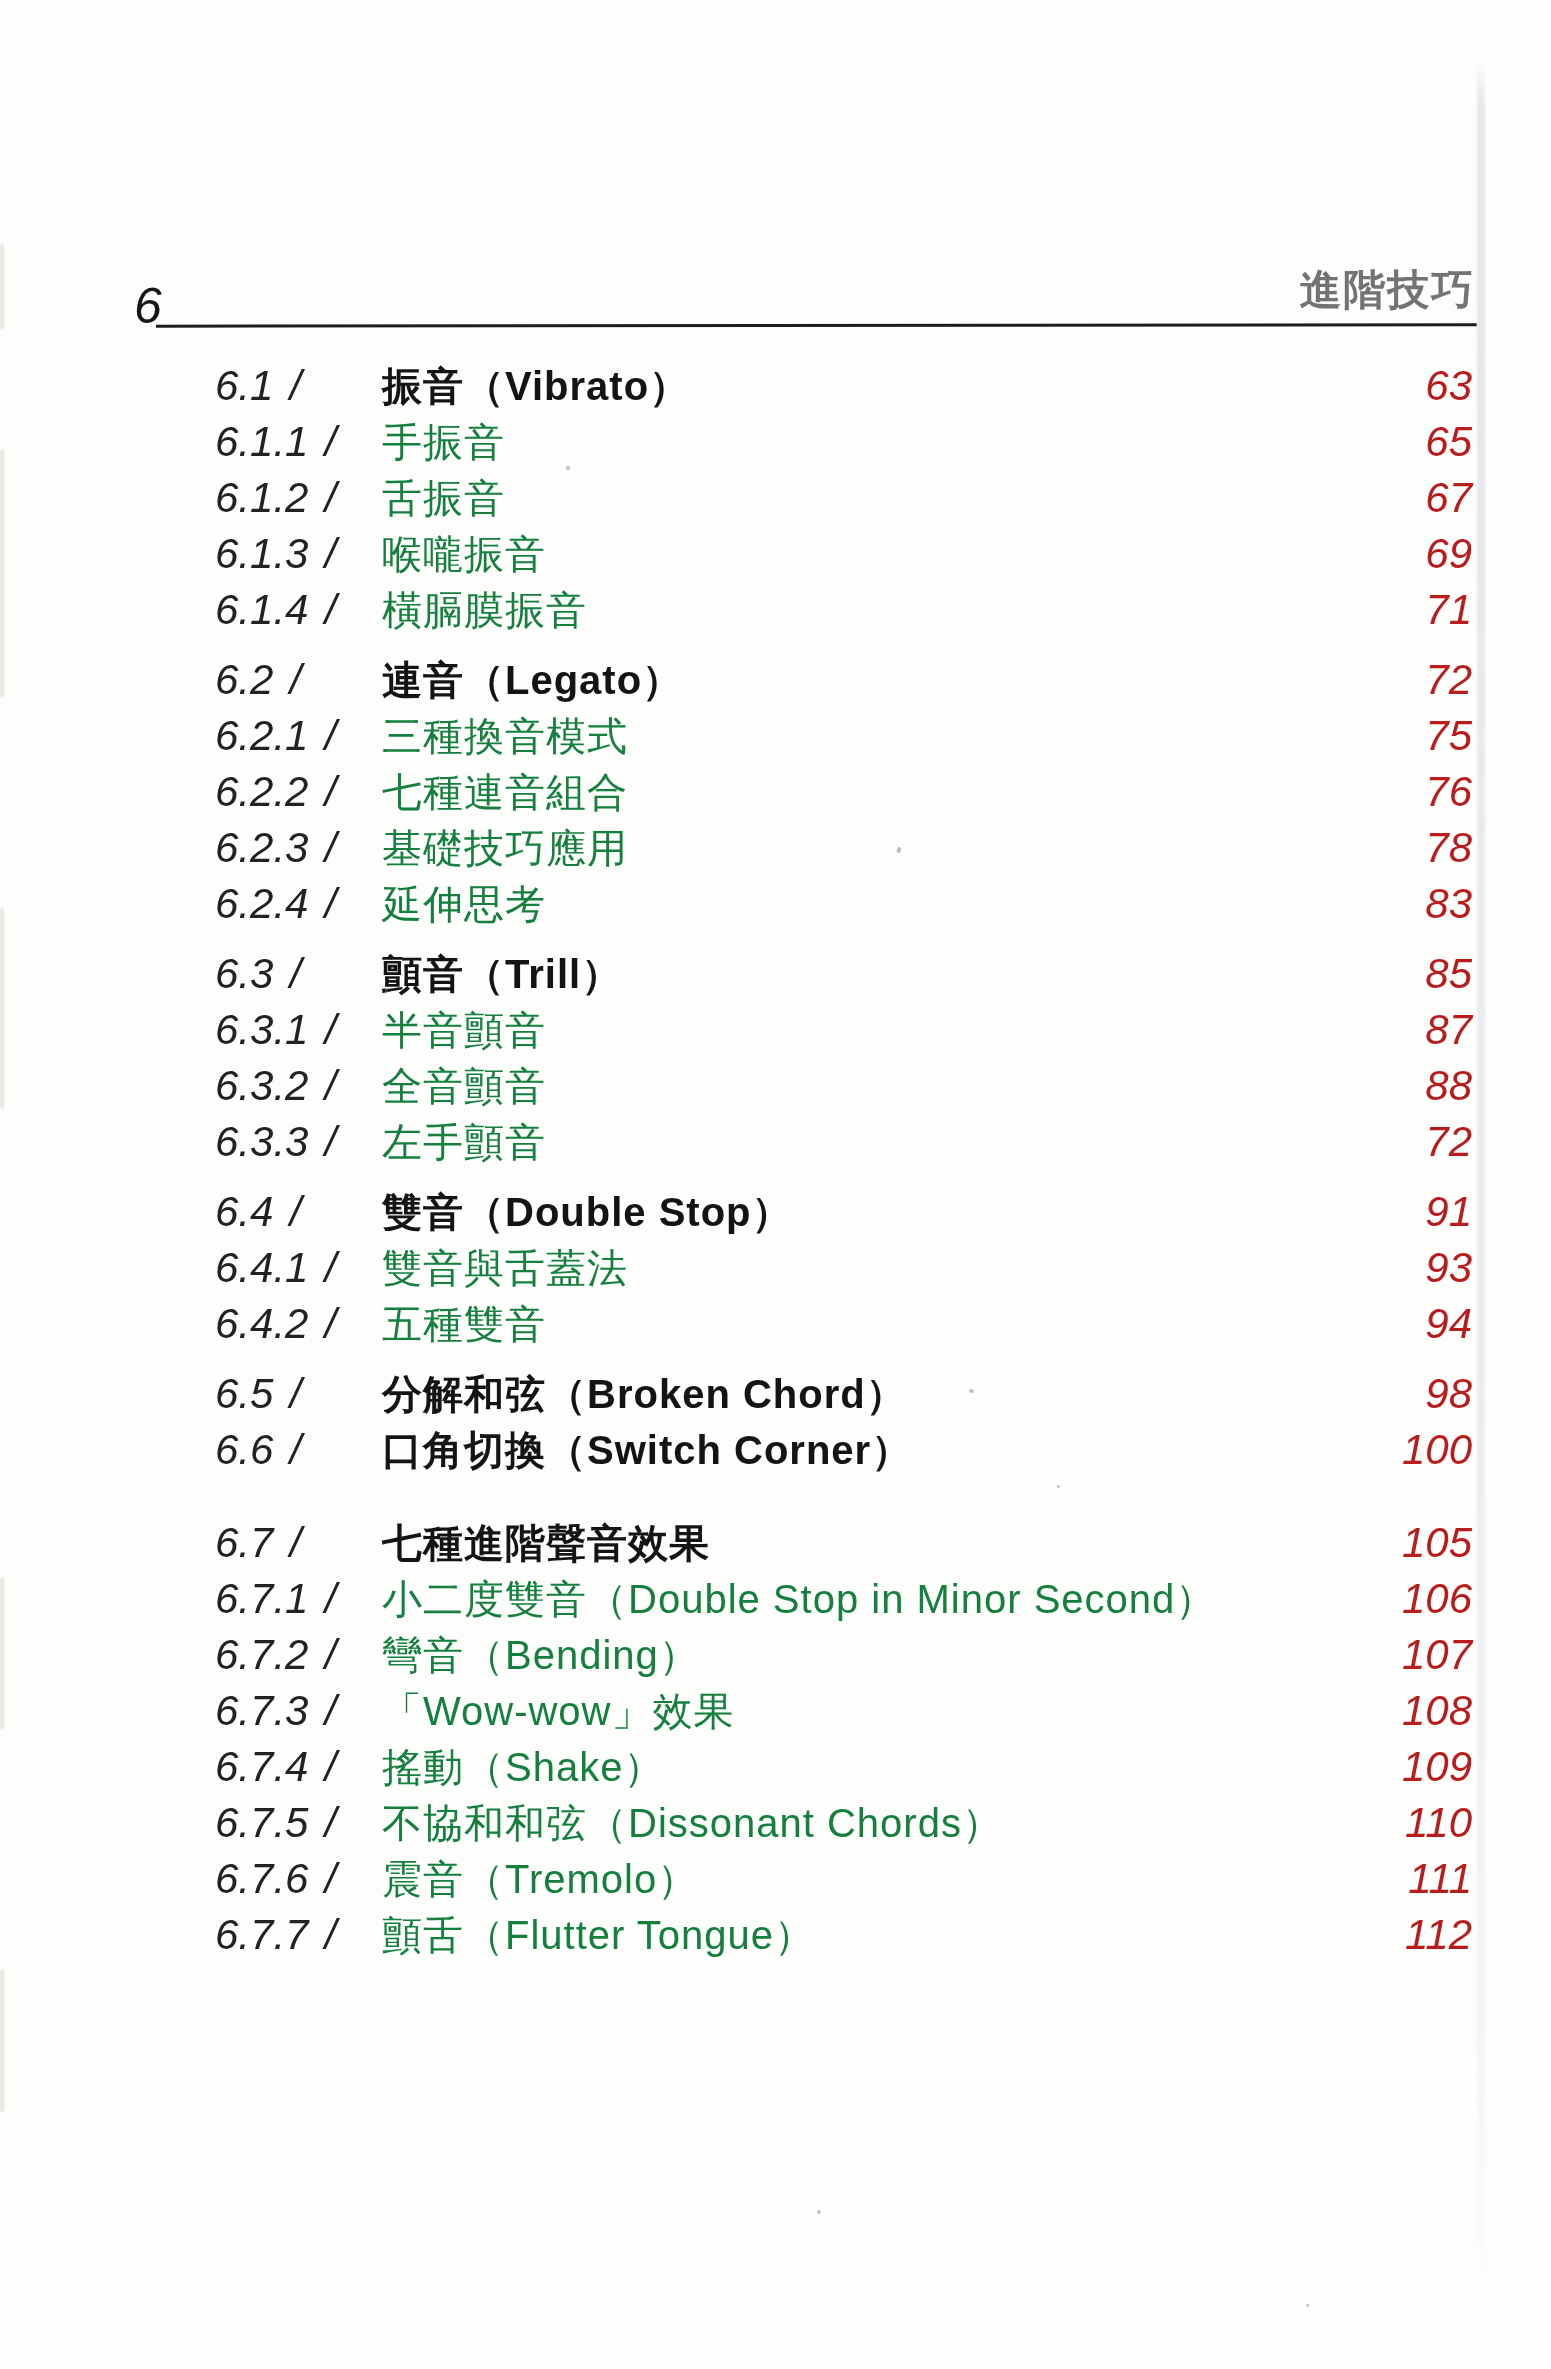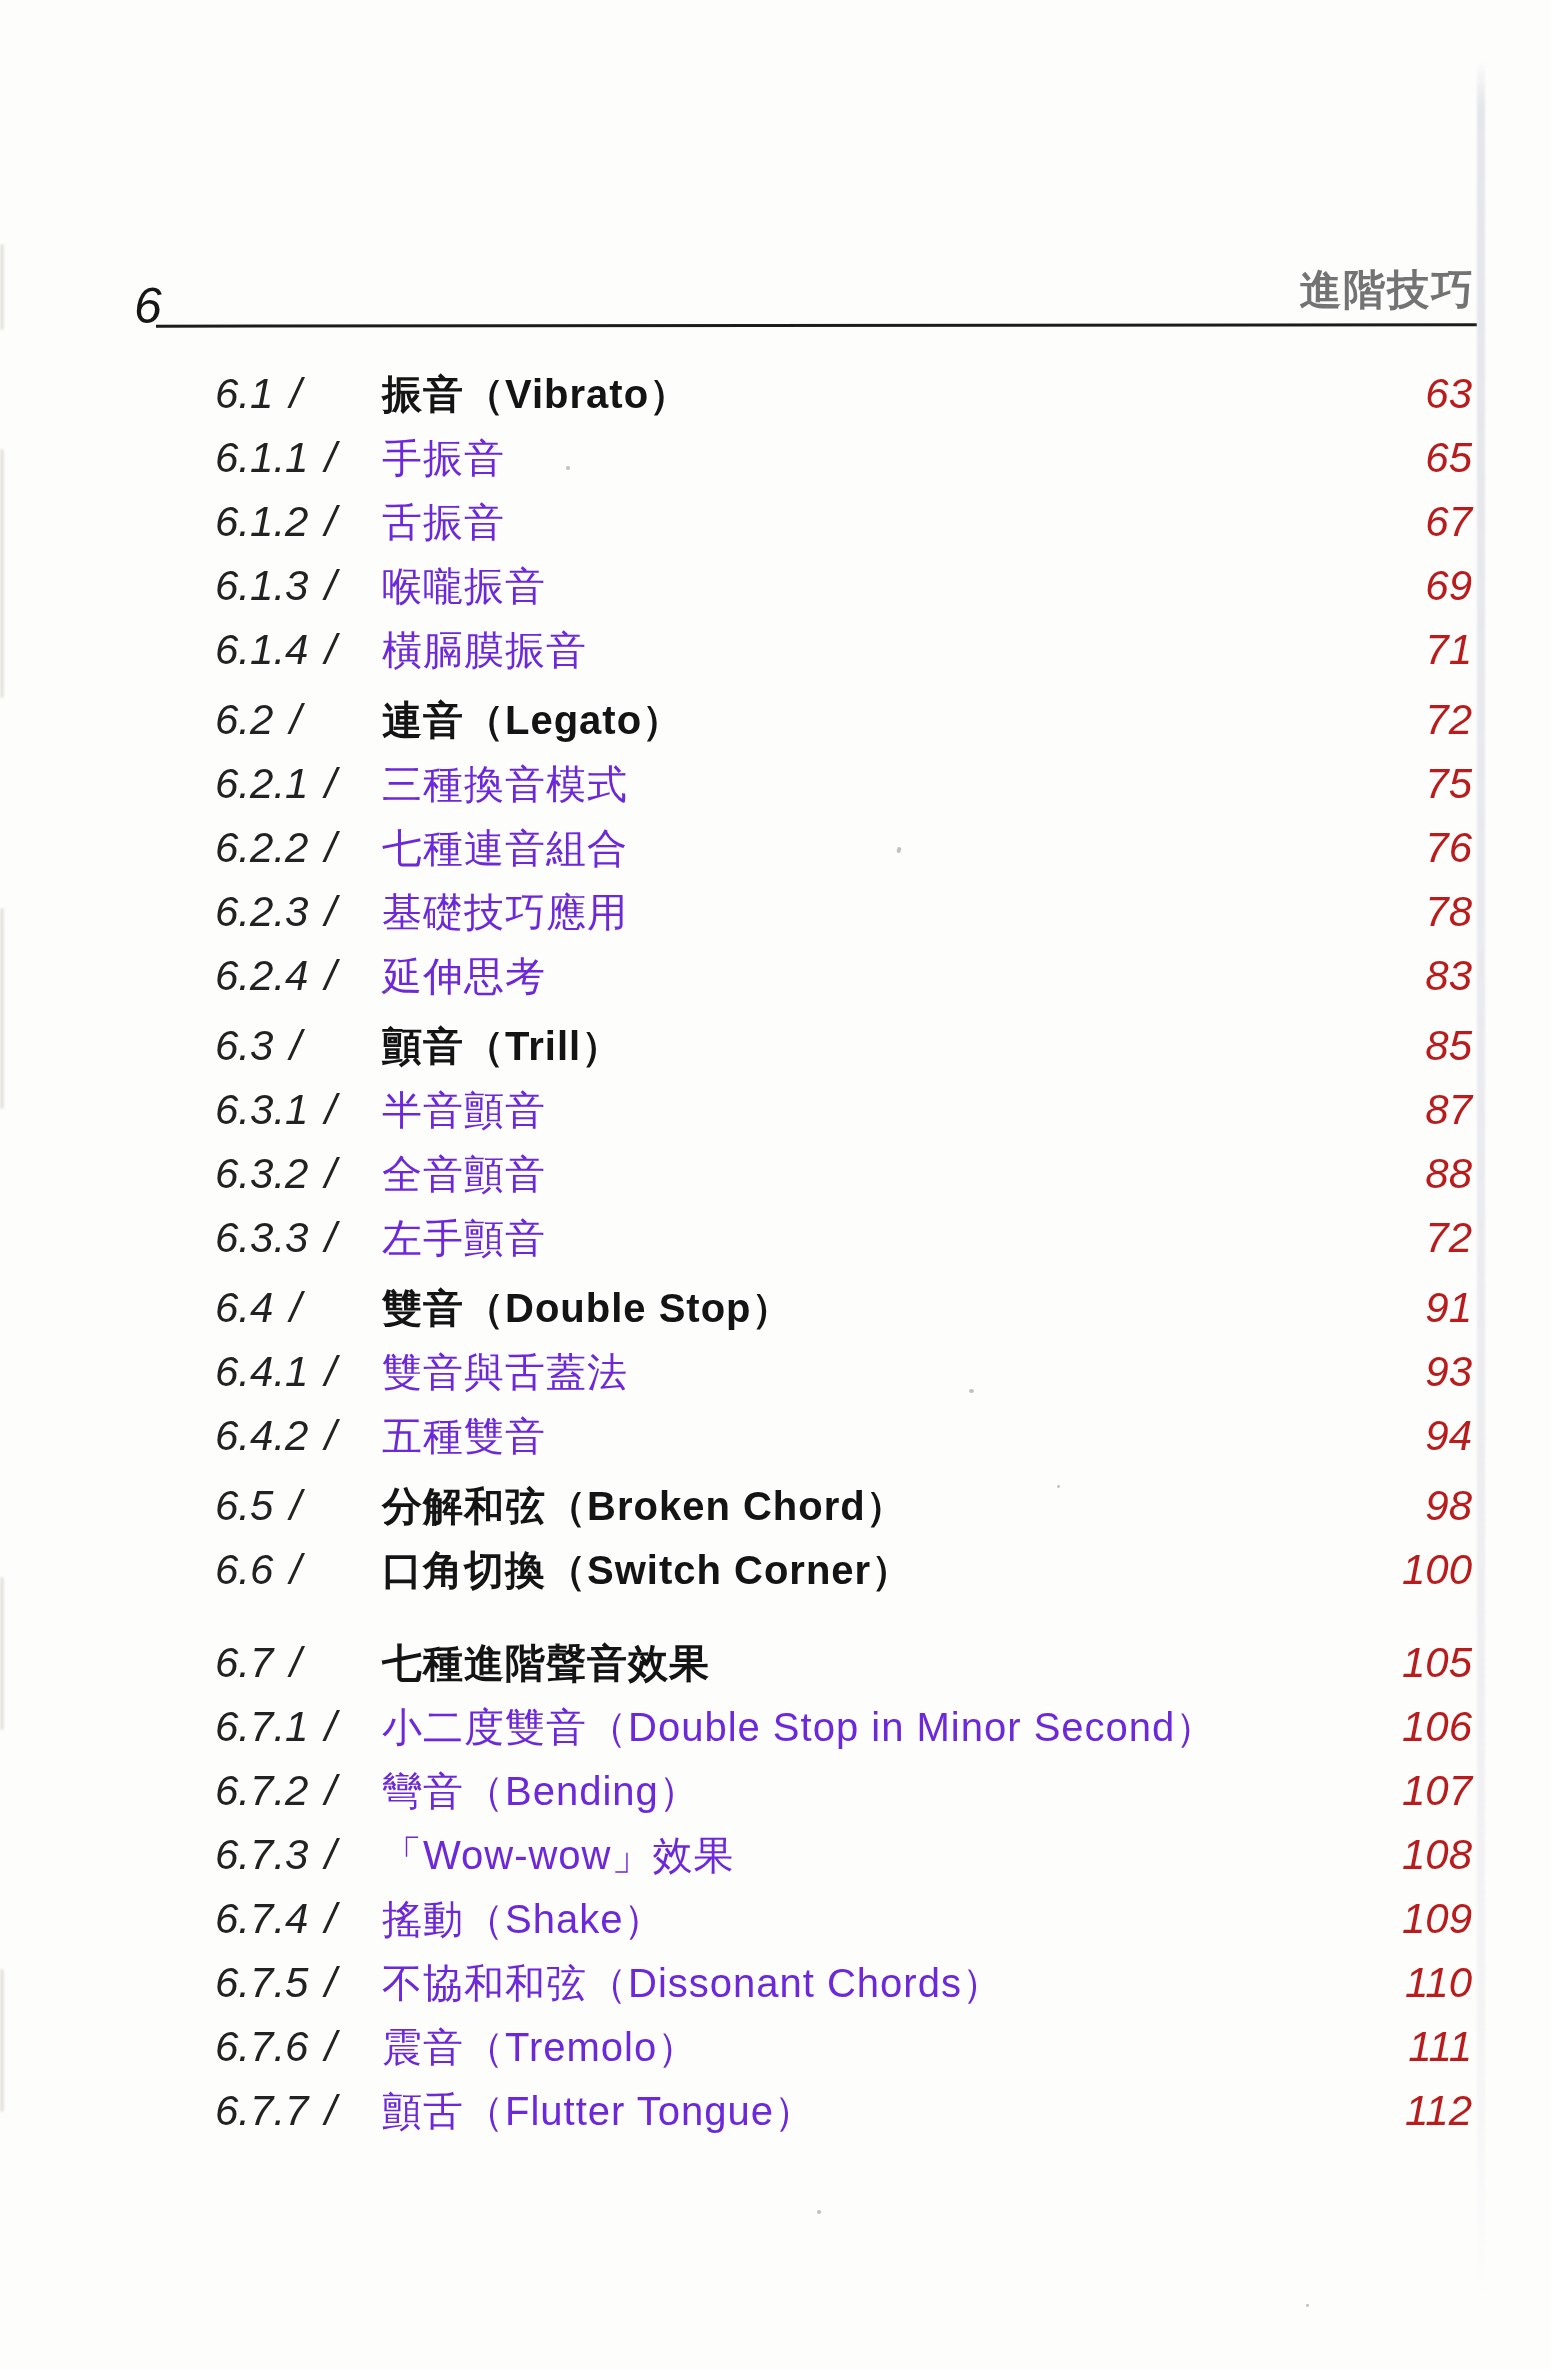--- a/index.html
+++ b/index.html
@@ -21,31 +21,31 @@
     position:absolute;right:76px;top:269px;
     font-size:42px;font-weight:700;letter-spacing:1.9px;color:#737373;
     line-height:1;
   }
   .header-rule{
     position:absolute;left:156px;top:324px;width:1321px;height:2.9px;
     background:#1c1c1c;transform:rotate(-0.06deg);
   }
   
   .toc{position:absolute;left:0;top:358px;width:1551px;}
-  .row{position:relative;height:56px;margin-top:8px;}
+  .row{position:relative;height:56px;}
   .row .num,.row .slash,.row .title,.row .pagenum{
     position:absolute;top:0;height:56px;line-height:56px;white-space:nowrap;
   }
   .numwrap{
     position:absolute;left:215px;top:0;height:56px;line-height:56px;
     display:flex;gap:16.3px;
     font-size:42px;font-style:italic;color:#222;white-space:nowrap;
   }
   .row .title{
-    left:382px;font-size:40px;font-weight:400;color:#6d28d9;letter-spacing:1px;
+    left:382px;font-size:40px;font-weight:400;color:#15803d;letter-spacing:1px;
   }
   .row.section .title{font-weight:700;font-size:40px;color:#141414;}
   .row .pagenum{
     right:79px;font-size:42px;font-style:italic;color:#b91c1c;text-align:right;
   }
   .gap-a{margin-top:14px;}
   .gap-b{}
   .gap-c{margin-top:37px;}
   
   .scan-band{

